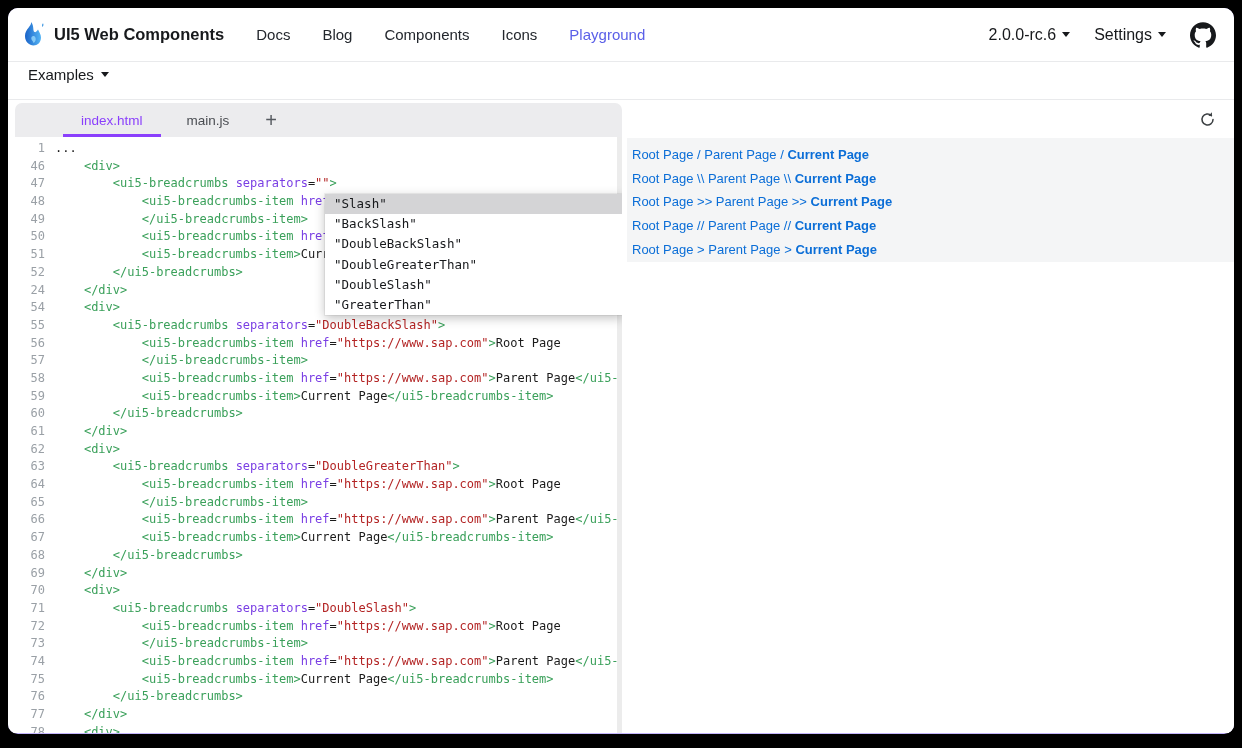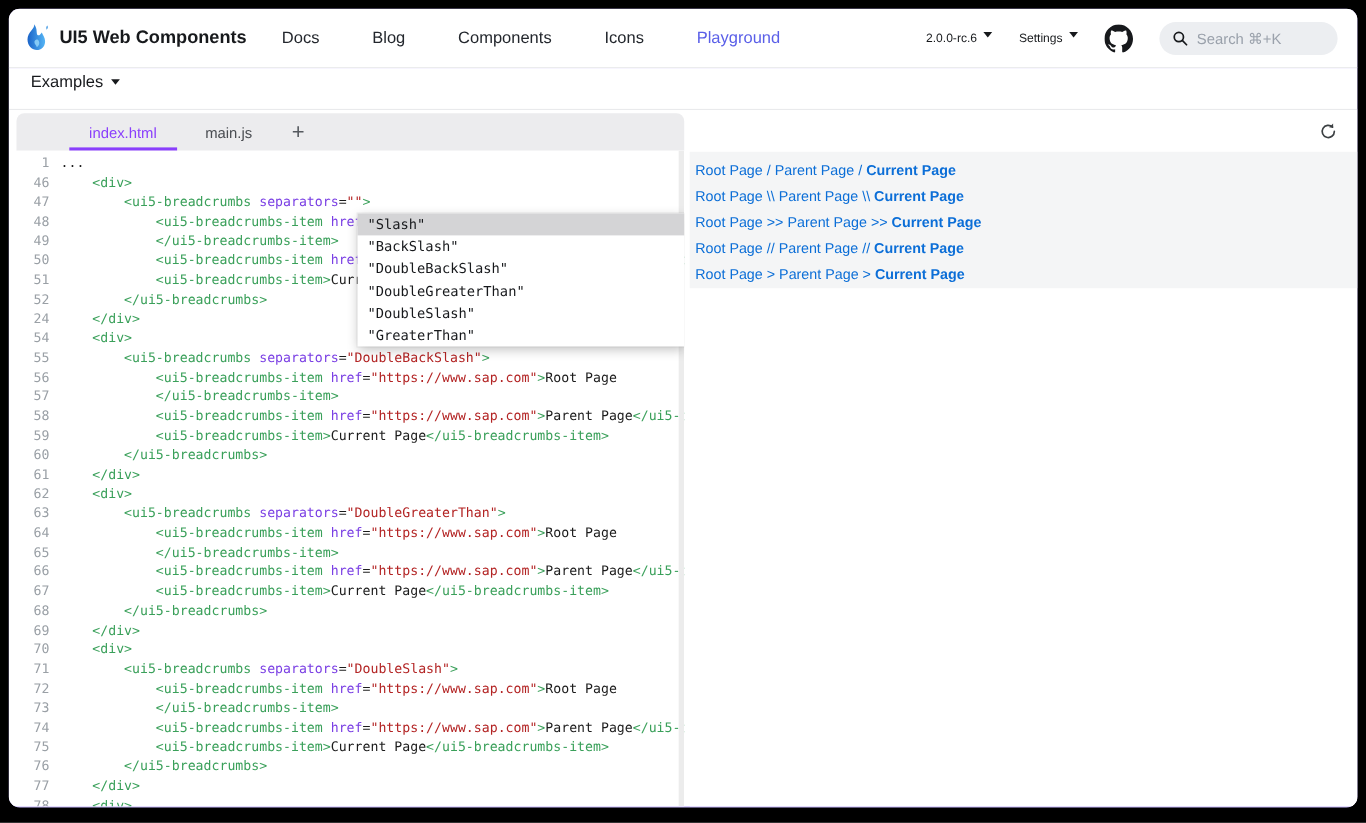--- a/index.html
+++ b/index.html
@@ -14,25 +14,25 @@
     background:#c4b5fd; border-radius:10px; overflow:hidden;
   }
 
   
   .header {
     height:54px; display:flex; align-items:center;
     padding:0 18px 0 12px; border-bottom:1px solid #e9eaec; background:#fff;
   }
   .logo { width:26px; height:30px; margin-right:8px; flex:none; }
   .brand { font-size:16.5px; font-weight:700; color:#17191c; margin-right:32px; white-space:nowrap; }
-  .nav { display:flex; align-items:center; gap:48px; }
+  .nav { display:flex; align-items:center; gap:32px; }
   .nav a { font-size:15px; color:#23272d; text-decoration:none; cursor:pointer; }
   .nav a.active { color:#5a5fe8; }
   .hdr-right { margin-left:auto; display:flex; align-items:center; gap:24px; }
-  .menu-btn { font-size:11px; color:#17191c; display:flex; gap:6px; cursor:pointer; white-space:nowrap; }
+  .menu-btn { font-size:16px; color:#17191c; display:flex; align-items:center; gap:6px; cursor:pointer; white-space:nowrap; }
   .caret { width:0; height:0; border-left:4.5px solid transparent; border-right:4.5px solid transparent; border-top:5.5px solid #17191c; display:inline-block; }
   .gh { width:26px; height:26px; display:block; cursor:pointer; }
   .search-pill {
     width:162px; height:30px; background:#eceef1; border-radius:15px;
     display:flex; align-items:center; padding:0 12px; gap:8px; cursor:text;
   }
   .search-pill .ph { font-size:13.5px; color:#9aa1ab; }
 
   
   .toolbar {
@@ -123,27 +123,20 @@
         <span>2.0.0-rc.6</span>
         <span class="caret"></span>
       </div>
       <div class="menu-btn">
         <span>Settings</span>
         <span class="caret"></span>
       </div>
       <svg class="gh" viewBox="0 0 24 24">
         <path fill="#17191c" d="M12 .297c-6.63 0-12 5.373-12 12 0 5.303 3.438 9.8 8.205 11.385.6.113.82-.258.82-.577 0-.285-.01-1.04-.015-2.04-3.338.724-4.042-1.61-4.042-1.61-.546-1.387-1.333-1.757-1.333-1.757-1.087-.744.084-.729.084-.729 1.205.084 1.838 1.236 1.838 1.236 1.07 1.835 2.809 1.305 3.495.998.108-.776.417-1.305.76-1.605-2.665-.3-5.466-1.332-5.466-5.93 0-1.31.465-2.38 1.235-3.22-.135-.303-.54-1.523.105-3.176 0 0 1.005-.322 3.3 1.23.96-.267 1.98-.399 3-.405 1.02.006 2.04.138 3 .405 2.28-1.552 3.285-1.23 3.285-1.23.645 1.653.24 2.873.12 3.176.765.84 1.23 1.91 1.23 3.22 0 4.61-2.805 5.625-5.475 5.92.42.36.81 1.096.81 2.22 0 1.606-.015 2.896-.015 3.286 0 .315.21.69.825.57C20.565 22.092 24 17.592 24 12.297c0-6.627-5.373-12-12-12"></path>
       </svg>
-      <div class="search-pill">
-        <svg width="14" height="14" viewBox="0 0 16 16">
-          <circle cx="6.5" cy="6.5" r="4.8" fill="none" stroke="#17191c" stroke-width="1.8"></circle>
-          <line x1="10.3" y1="10.3" x2="14.5" y2="14.5" stroke="#17191c" stroke-width="1.8" stroke-linecap="round"></line>
-        </svg>
-        <span class="ph">Search ⌘+K</span>
-      </div>
     </div>
   </div>
 
   <div class="toolbar">
     <div class="examples">
       <span>Examples</span>
       <span class="caret"></span>
     </div>
   </div>
 

